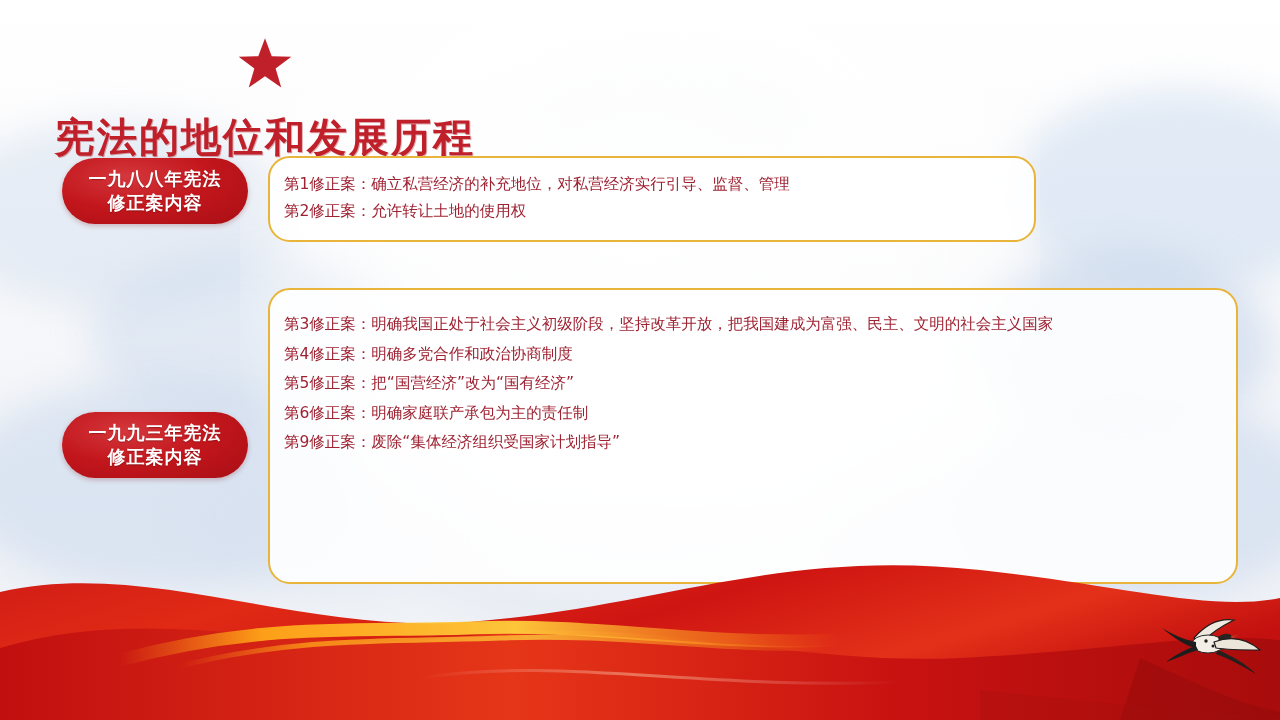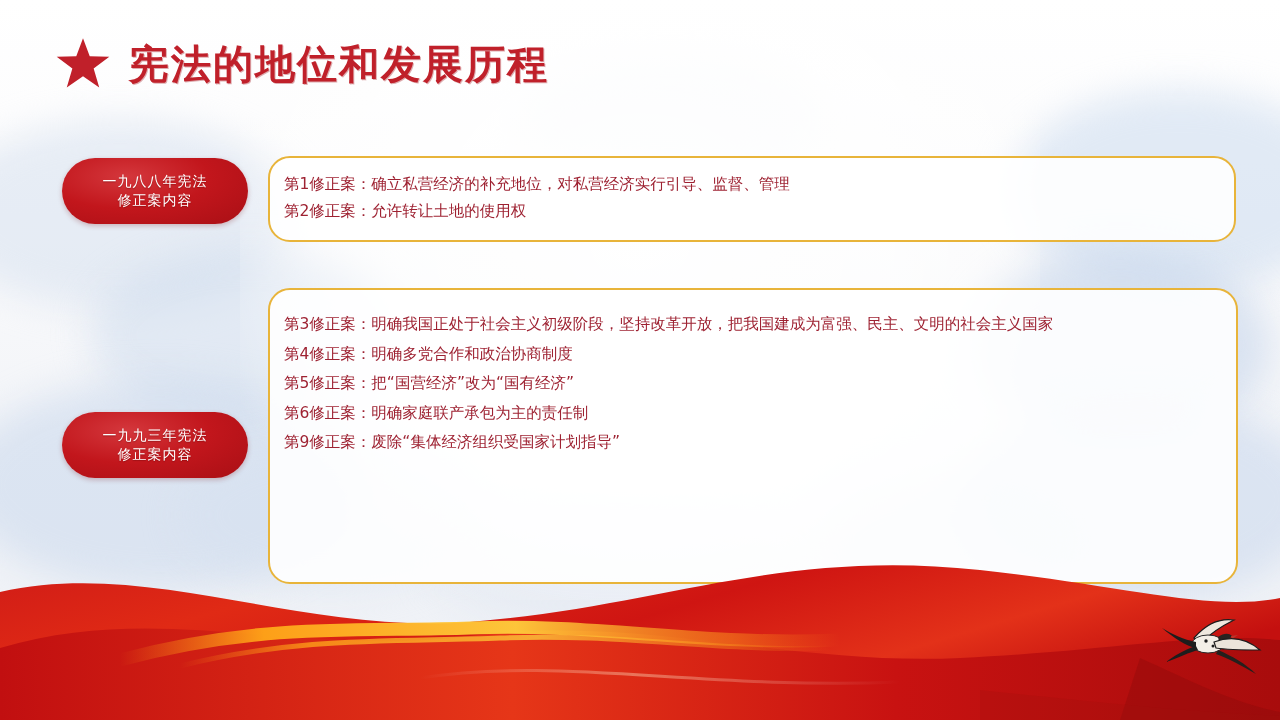--- a/index.html
+++ b/index.html
@@ -51,20 +51,21 @@
   .ribbon svg { display: block; width: 1280px; height: 180px; }
 
   
   .title-row {
     position: absolute;
     left: 55px;
     top: 36px;
     display: flex;
     align-items: center;
     gap: 18px;
+    flex-direction: column;
   }
   .star-icon { width: 56px; height: 56px; display: block; }
   .title-text {
     font-family: "DejaVu Sans", "Liberation Sans", sans-serif;
     font-size: 40px;
     font-weight: bold;
     color: #c0202a;
     letter-spacing: 2px;
     text-shadow: 1px 1px 0 rgba(160,20,28,0.35);
     white-space: nowrap;
@@ -77,39 +78,39 @@
     height: 66px;
     border-radius: 33px;
     background: radial-gradient(ellipse at 35% 28%, #d4373c 0%, #c2161c 48%, #a90f15 100%);
     box-shadow: 0 2px 5px rgba(120,10,16,0.25);
     display: flex;
     flex-direction: column;
     align-items: center;
     justify-content: center;
     color: #ffffff;
     font-family: "DejaVu Sans", "Liberation Sans", sans-serif;
-    font-size: 14px;
-    font-weight: normal;
+    font-size: 18px;
+    font-weight: bold;
     line-height: 1.35;
     letter-spacing: 1px;
     text-shadow: 0 1px 1px rgba(110,8,12,0.5);
   }
   .badge-1 { left: 62px; top: 158px; }
   .badge-2 { left: 62px; top: 412px; }
   .badge span { display: block; white-space: nowrap; }
 
   
   .box {
     position: absolute;
     border: 2px solid #e8b43a;
     border-radius: 22px;
     background: rgba(255,255,255,0.88);
     box-sizing: border-box;
   }
-  .box-1 { left: 268px; top: 156px;  width: 968px; height: 86px; padding: 13px 0 0 14px; }
+  .box-1 { left: 268px; top: 156px;  width: 768px; height: 86px; padding: 13px 0 0 14px; }
   .box-2 { left: 268px; top: 288px;  width: 970px; height: 296px; padding: 20px 0 0 14px; }
 
   .line {
     font-family: "DejaVu Sans", "Liberation Sans", sans-serif;
     font-size: 15.5px;
     color: #9e2232;
     line-height: 27px;
     white-space: nowrap;
   }
   .box-2 .line { line-height: 29.5px; }

